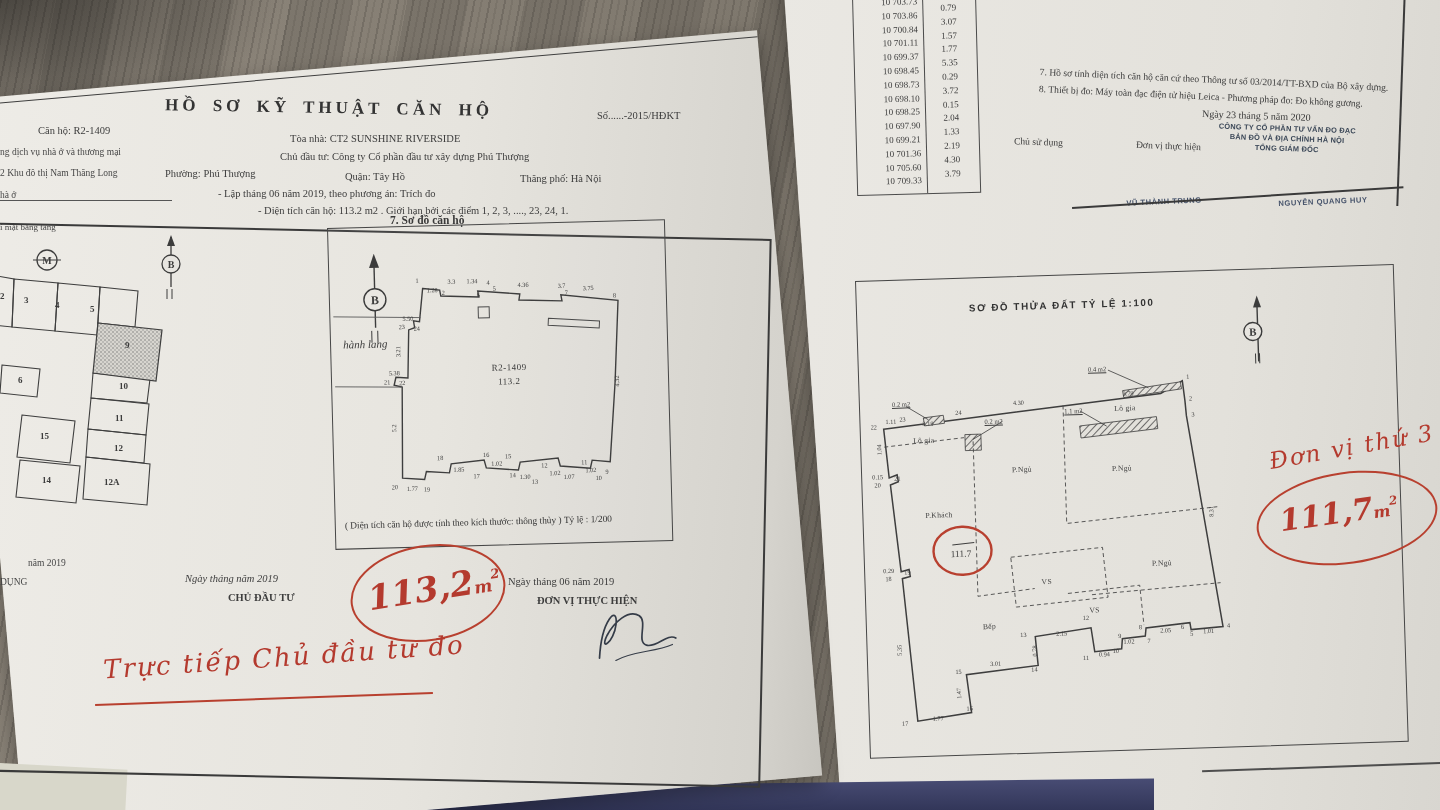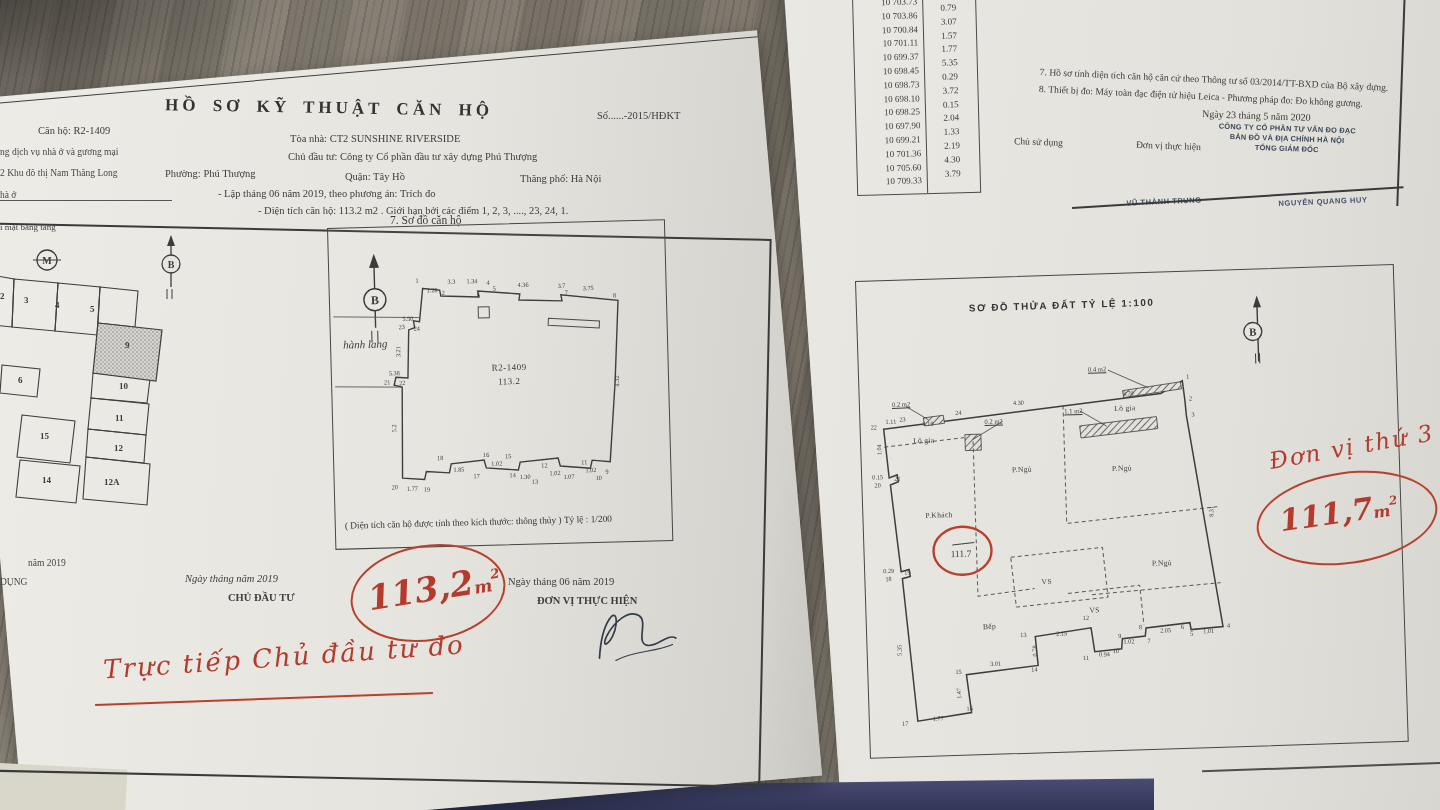--- a/index.html
+++ b/index.html
@@ -246,22 +246,22 @@
   <div class="navy"></div>
 
   <div class="paper paper-left"></div>
   <div class="pale-corner"></div>
 
   <div class="abs t doc-title" style="left:165px;top:98px;transform:rotate(1deg);">HỒ SƠ KỸ THUẬT CĂN HỘ</div>
   <div class="abs t small" style="left:597px;top:110px;">Số......-2015/HĐKT</div>
 
   <div class="abs t small" style="left:38px;top:125px;">Căn hộ:       R2-1409</div>
   <div class="abs t small" style="left:290px;top:133px;">Tòa nhà: CT2 SUNSHINE RIVERSIDE</div>
-  <div class="abs t smaller" style="left:0px;top:147px;">ng dịch vụ nhà ở và gương mại</div>
-  <div class="abs t small" style="left:288px;top:151px;">Chủ đầu tư: Công ty Cổ phần đầu tư xây dựng Phú Thượng</div>
+  <div class="abs t smaller" style="left:0px;top:147px;">ng dịch vụ nhà ở và thương mại</div>
+  <div class="abs t small" style="left:280px;top:151px;">Chủ đầu tư: Công ty Cổ phần đầu tư xây dựng Phú Thượng</div>
   <div class="abs t smaller" style="left:0px;top:168px;">2 Khu đô thị Nam Thăng Long</div>
   <div class="abs t small" style="left:165px;top:168px;">Phường: Phú Thượng</div>
   <div class="abs t small" style="left:345px;top:171px;">Quận: Tây Hồ</div>
   <div class="abs t small" style="left:520px;top:173px;">Thăng phố:  Hà Nội</div>
   <div class="abs t smaller" style="left:0px;top:190px;">hà ở</div>
   <div class="abs t small" style="left:218px;top:188px;">- Lập tháng 06 năm 2019, theo phương án: Trích đo</div>
   <div class="abs rule" style="left:0px;top:200px;width:172px;"></div>
   <div class="abs t small" style="left:218px;top:205px;margin-left:40px;">- Diện tích căn hộ:   113.2  m2 . Giới hạn bởi các điểm 1, 2, 3, ...., 23, 24, 1.</div>
   <div class="abs t smaller" style="left:0px;top:222px;font-size:9px;">í mặt bằng tầng</div>
 
@@ -311,21 +311,21 @@
       <span style="left: 125px; top: 105px;">9</span>
       <span style="left: 18px; top: 140px;">6</span>
       <span style="left: 119px; top: 146px;">10</span>
       <span style="left: 115px; top: 178px;">11</span>
       <span style="left: 40px; top: 196px;">15</span>
       <span style="left: 114px; top: 208px;">12</span>
       <span style="left: 42px; top: 240px;">14</span>
       <span style="left: 104px; top: 242px;">12A</span>
     </div>
 
-  <div class="abs t" style="left:390px;top:214px;font-size:11.5px;font-weight:normal;">7. Sơ đồ căn hộ</div>
+  <div class="abs t" style="left:390px;top:214px;font-size:11.5px;font-weight:bold;">7. Sơ đồ căn hộ</div>
   <div class="abs thinbox" style="left:327px;top:228px;width:336px;height:320px;transform:rotate(-1.5deg);transform-origin:0 0;background:rgba(255,255,255,.05);">
     <svg class="abs" width="336" height="290" viewBox="0 0 336 290" style="left:0;top:0;">
       <g>
         <line x1="45" y1="30" x2="45" y2="100" stroke="#3c3c3c" stroke-width="1.4"></line>
         <polygon points="45,26 40,40 50,40" fill="#3c3c3c"></polygon>
         <circle cx="45" cy="72" r="11" fill="#e9e7e2" stroke="#3c3c3c" stroke-width="1.4"></circle>
         <text x="45" y="76.5" font-size="12" text-anchor="middle" fill="#3c3c3c" font-weight="bold" font-family="Liberation Serif,serif">B</text>
         <line x1="41" y1="103" x2="41" y2="115" stroke="#3c3c3c" stroke-width="1"></line>
         <line x1="47" y1="103" x2="47" y2="115" stroke="#3c3c3c" stroke-width="1"></line>
       </g>

